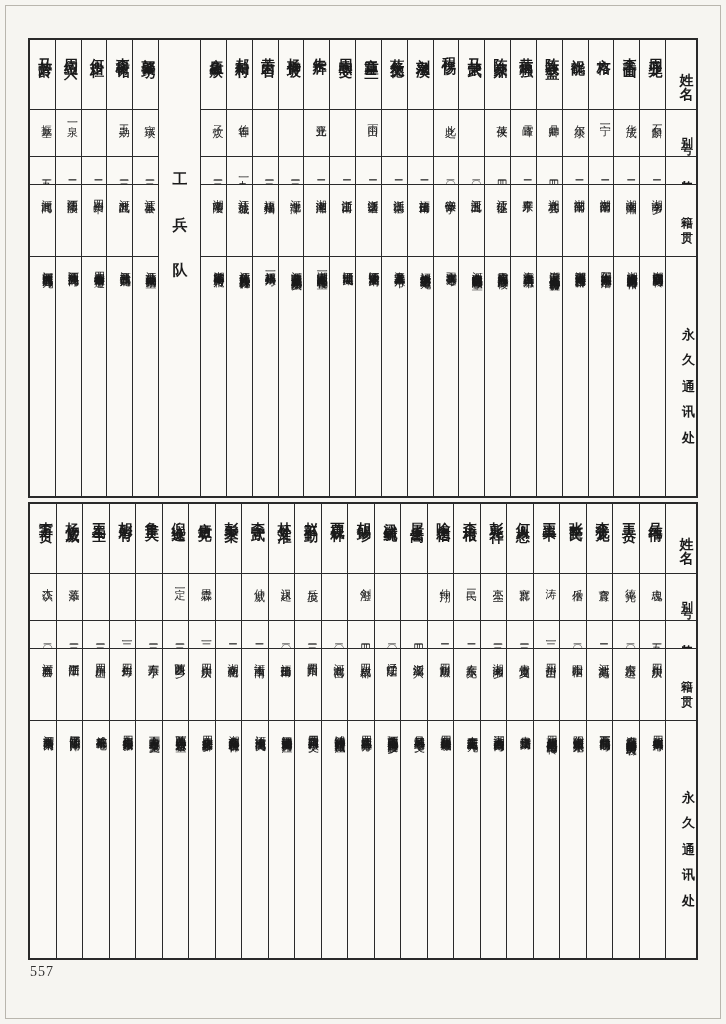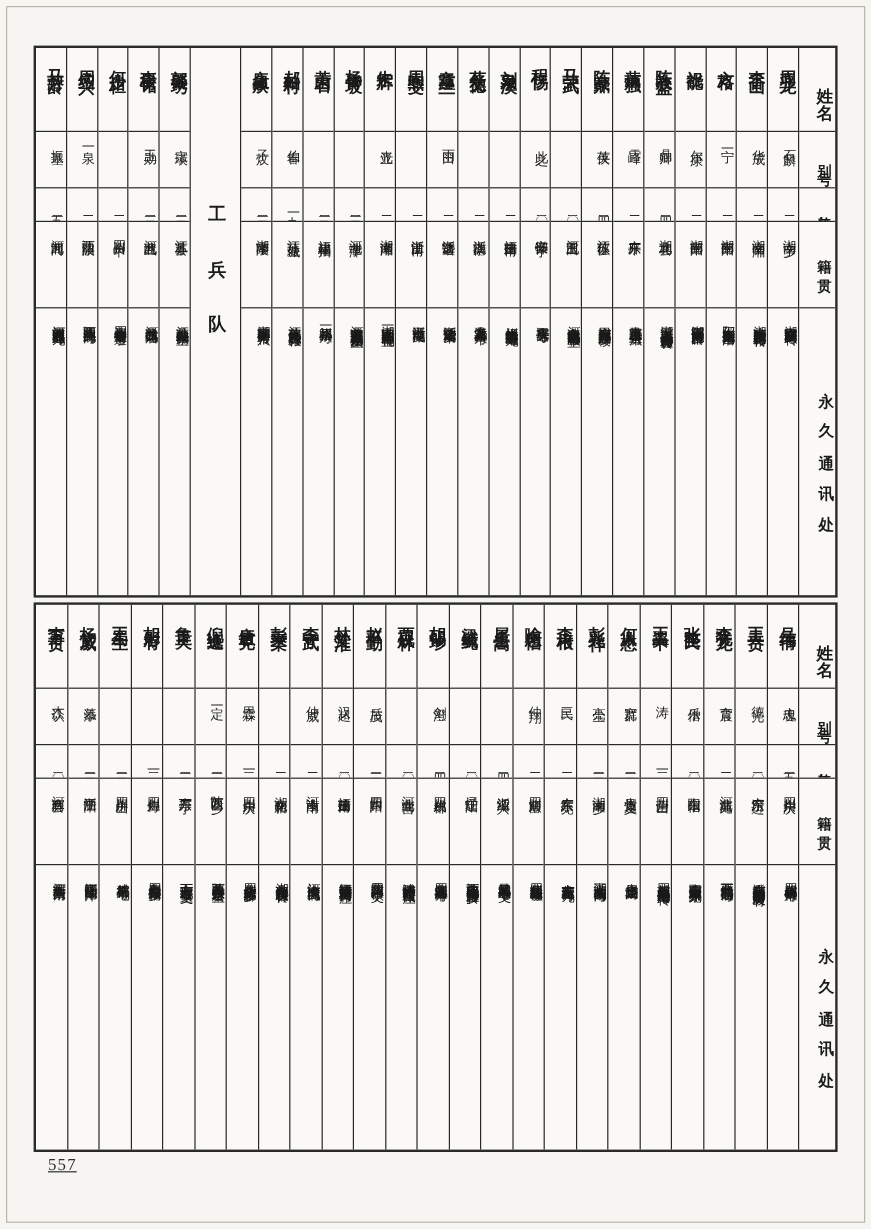--- a/index.html
+++ b/index.html
@@ -64,25 +64,24 @@
   .divider-label{
     writing-mode:vertical-rl;
     text-orientation:upright;
     font-weight:bold;
     font-size:15px;
     letter-spacing:45px;
     padding-top:120px;
   }
   .page-number{
     position:absolute;
-    left:40px; top:964px;
+    left:30px; top:964px;
     font-size:14px;
     color:#2f2f2f;
     letter-spacing:1px;
-    text-decoration:underline;
   }
 </style>
 </head>
 <body>
 
 <div class="page">
   <div class="scan-edge"></div>
 
   <div class="vtable" id="top-table">
       <div class="col header-col">

